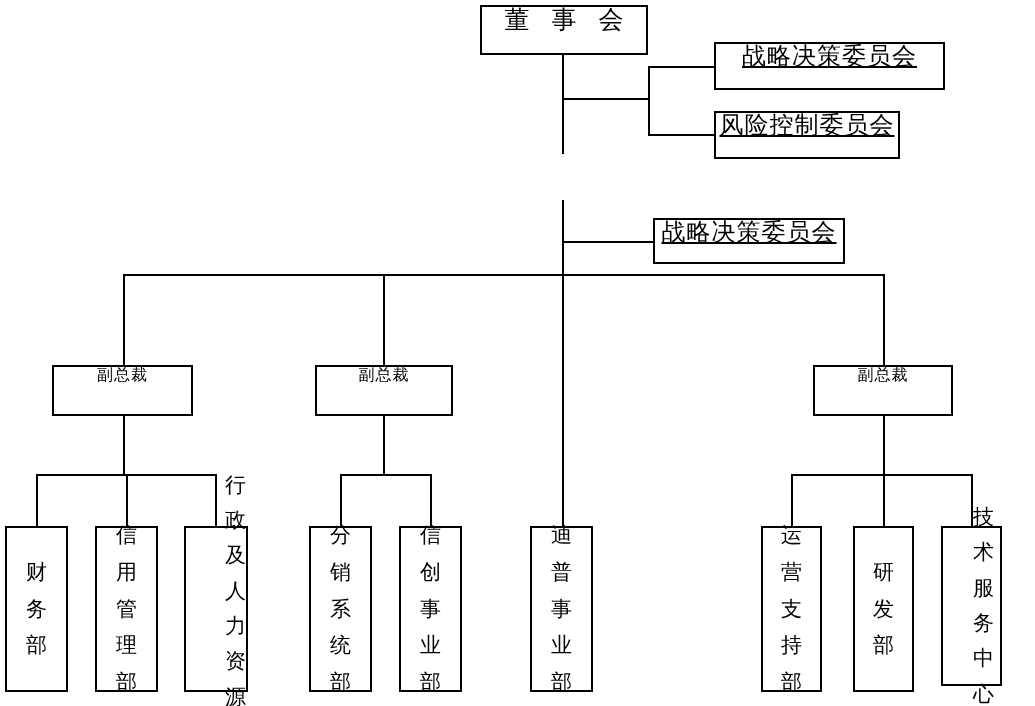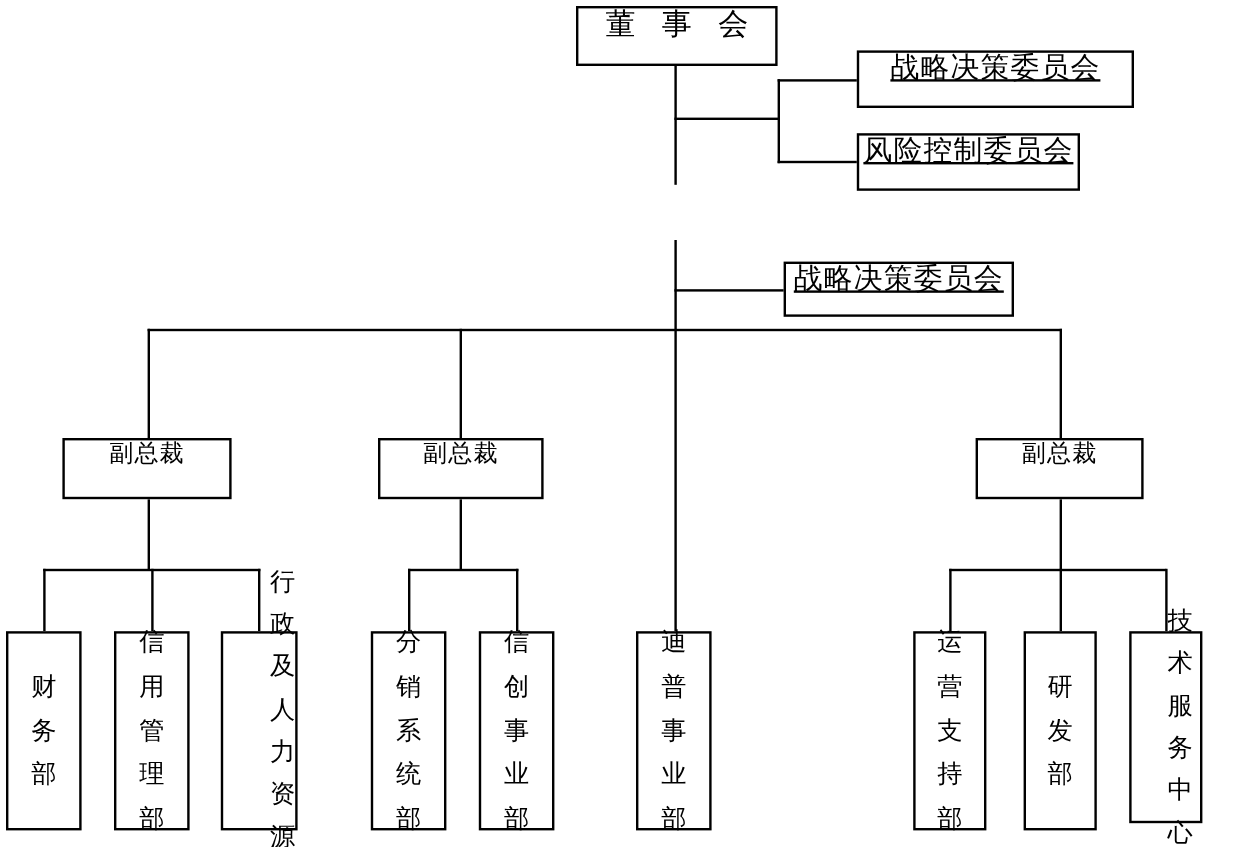--- a/index.html
+++ b/index.html
@@ -40,21 +40,21 @@
     font-size: 25px;
     letter-spacing: 7px;
     text-indent: 7px;
   }
   .node.committee .label {
     font-size: 24px;
     letter-spacing: 1px;
     text-decoration: underline;
   }
   .node.vp .label {
-    font-size: 20px;
+    font-size: 16px;
     letter-spacing: 1px;
   }
   
   .node.dept {
     align-items: center;
     justify-content: center;
     padding: 6px 0;
   }
   .node.dept .label {
     font-size: 21px;

